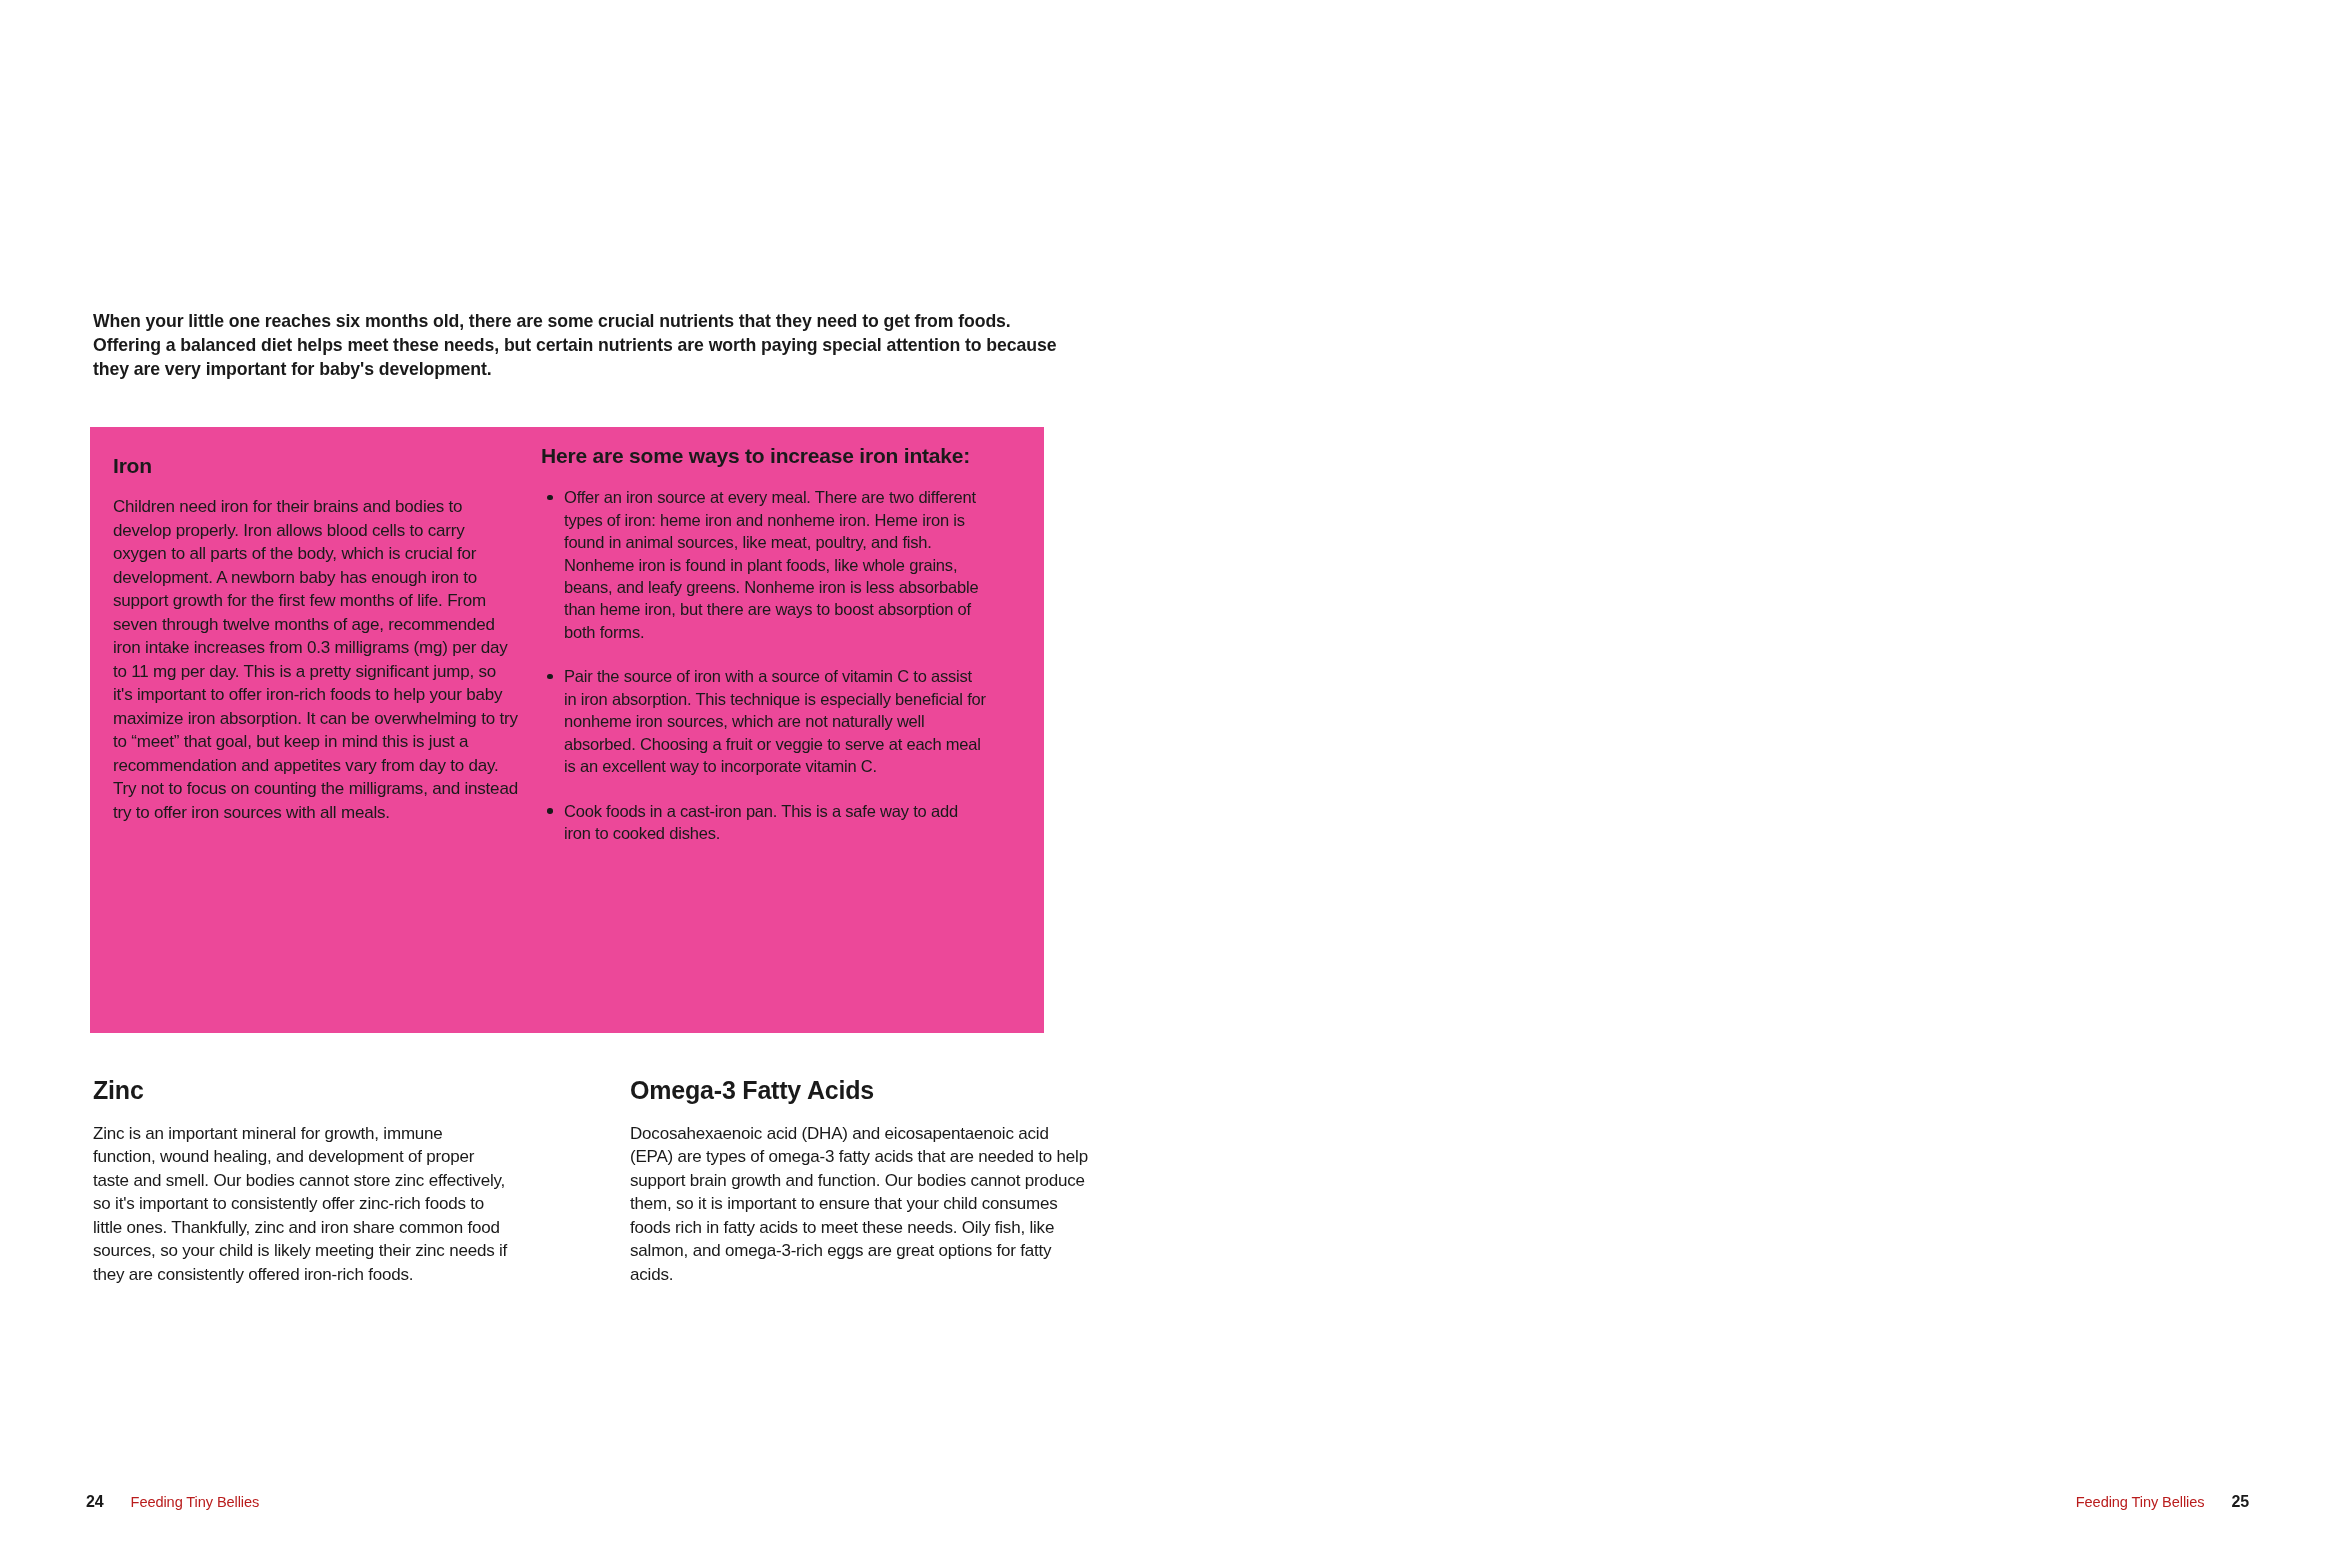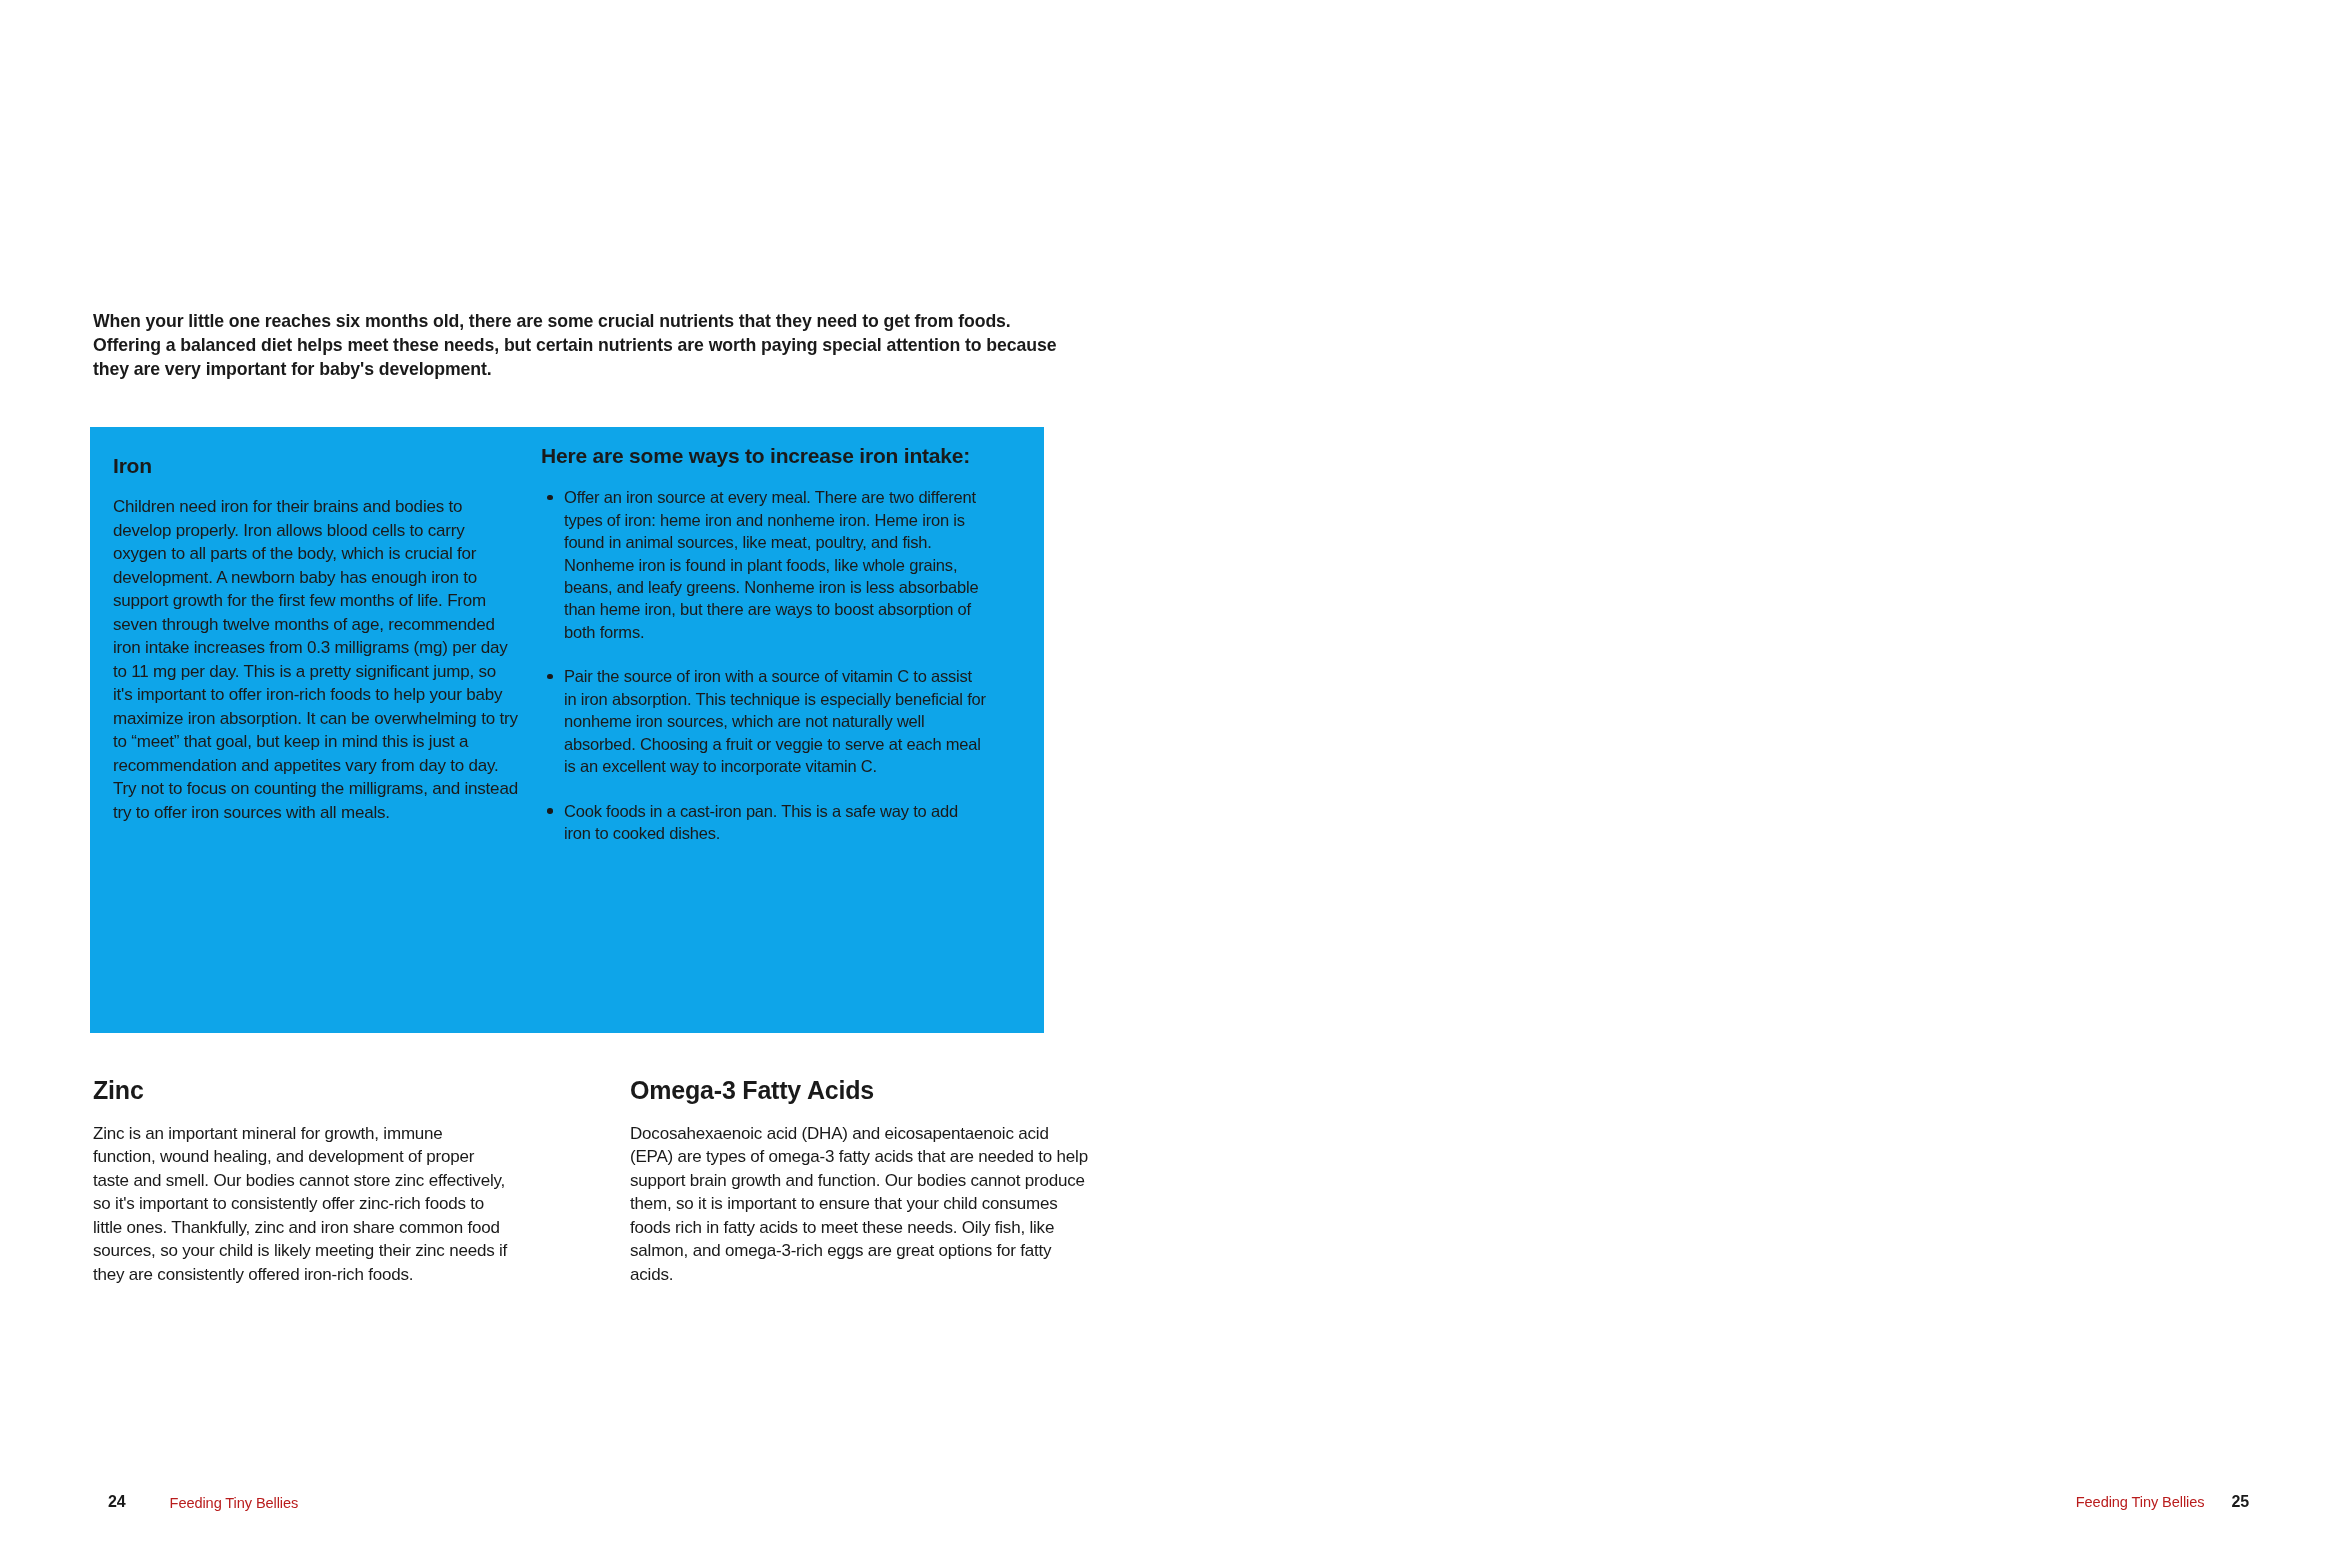--- a/index.html
+++ b/index.html
@@ -41,21 +41,21 @@
 
   
   #left-page{position:absolute;left:0;top:0;width:1171px;height:1567px;}
   #left-title{position:absolute;left:90px;top:91px;width:720px;
     font-size:56px;line-height:1.18;}
   #left-intro{position:absolute;left:93px;top:291px;width:976px;}
 
   
   #iron-box{
     position:absolute;left:90px;top:427px;width:954px;height:606px;
-    background:#0ea5e9;
+    background:#ec4899;
   }
   #iron-col-left{position:absolute;left:23px;top:27px;width:406px;}
   #iron-col-right{position:absolute;left:451px;top:17px;width:445px;}
   .bx-head{font-weight:700;font-size:21px;letter-spacing:-0.2px;margin:0 0 6.1px 0;}
   .bx-txt{font-size:17px;line-height:1.385;letter-spacing:-0.2px;}
   ul.bullets{margin:18.3px 0 0 0;padding:0;list-style:none;}
   ul.bullets li{
     position:relative;padding-left:23px;margin-bottom:22px;
     font-size:16.5px;line-height:1.36;letter-spacing:-0.2px;
   }
@@ -63,21 +63,21 @@
     content:"";position:absolute;left:6.1px;top:8.5px;
     width:5.5px;height:5.5px;border-radius:50%;background:#1a1a1a;
   }
 
   
   #zinc-sec{position:absolute;left:93px;top:1076px;width:415px;}
   #omega-sec{position:absolute;left:590px;top:1076px;width:464px;margin-left:40px;}
 
   
   .footer{position:absolute;bottom:56px;font-size:14.6px;letter-spacing:-0.1px;}
-  #footer-left{left:108px;display:flex;gap:44px;align-items:flex-end;}
+  #footer-left{left:86px;display:flex;gap:27px;align-items:center;}
   #footer-right{right:93px;display:flex;gap:27px;align-items:baseline;}
   .pg-num{font-weight:700;font-size:16px;}
   .book-name{color:#b91c1c;}
 
   
   #right-page{position:absolute;left:1171px;top:0;width:1171px;height:1567px;}
 </style>
 </head>
 <body>
 

